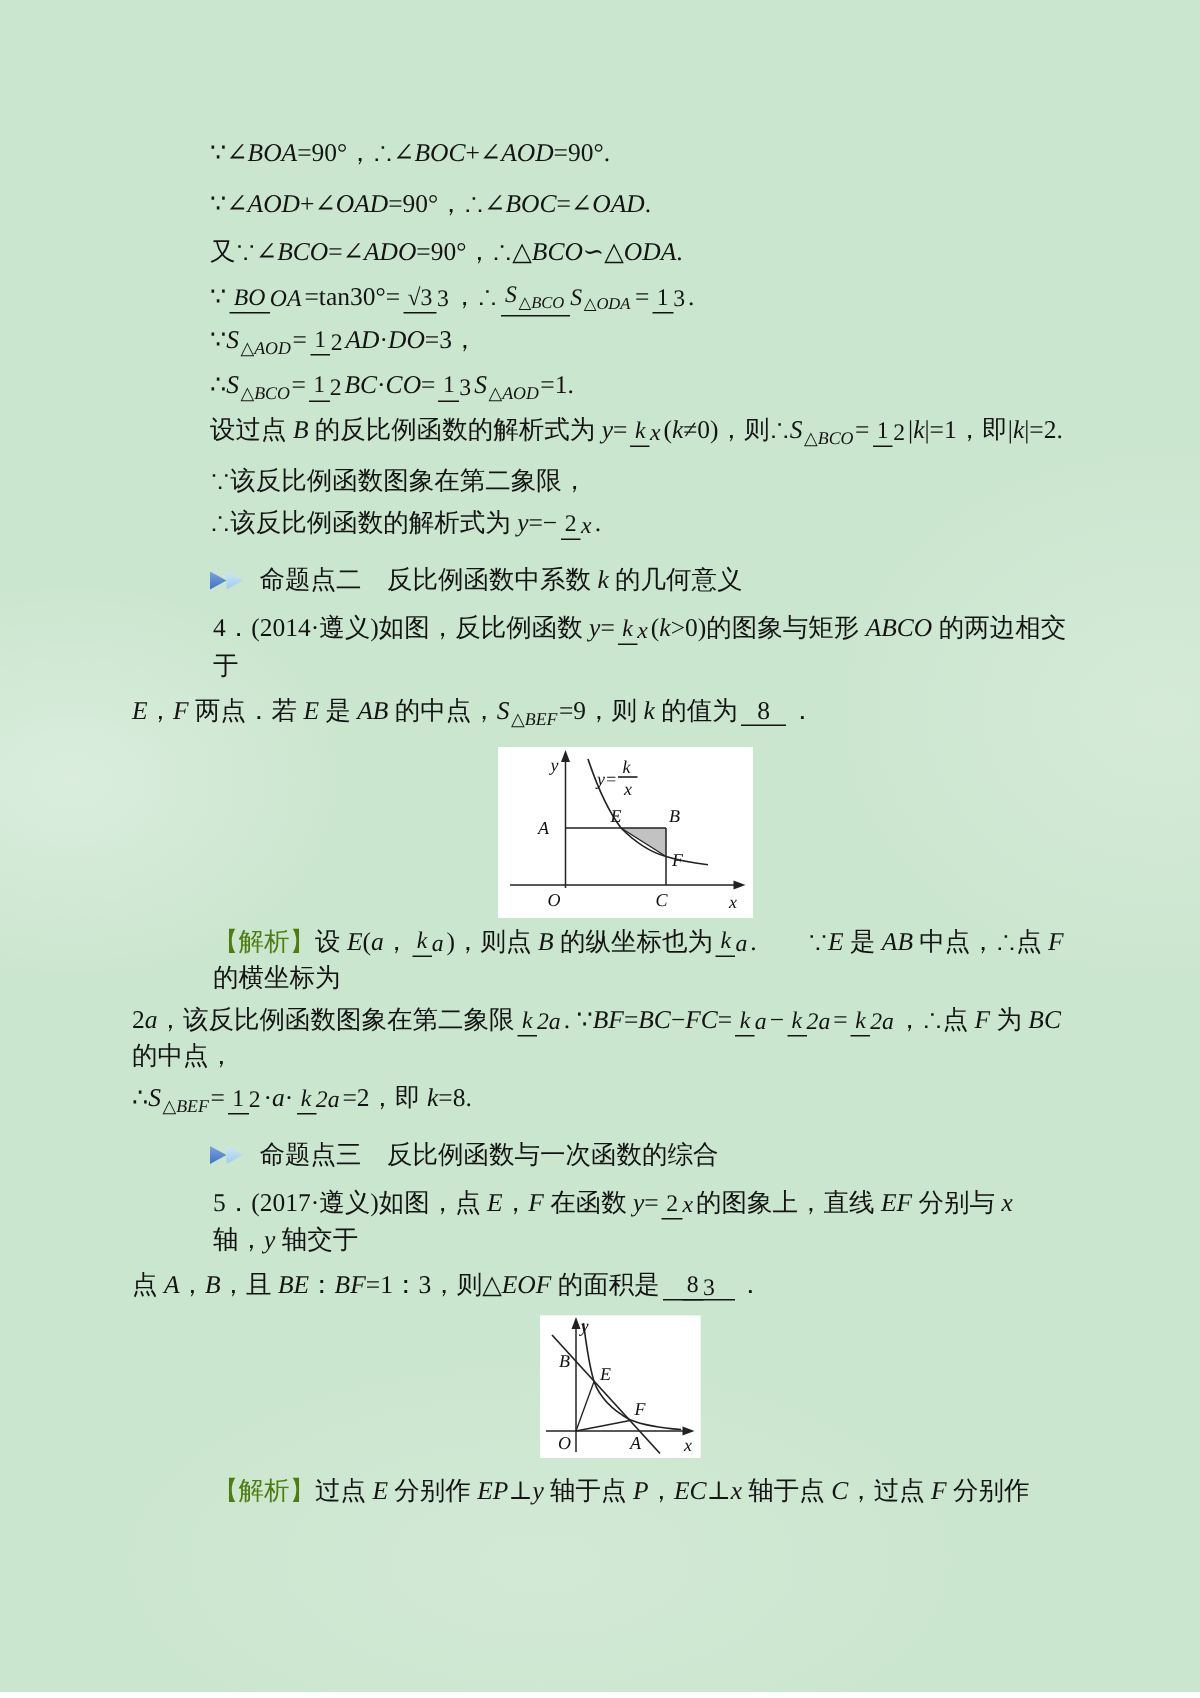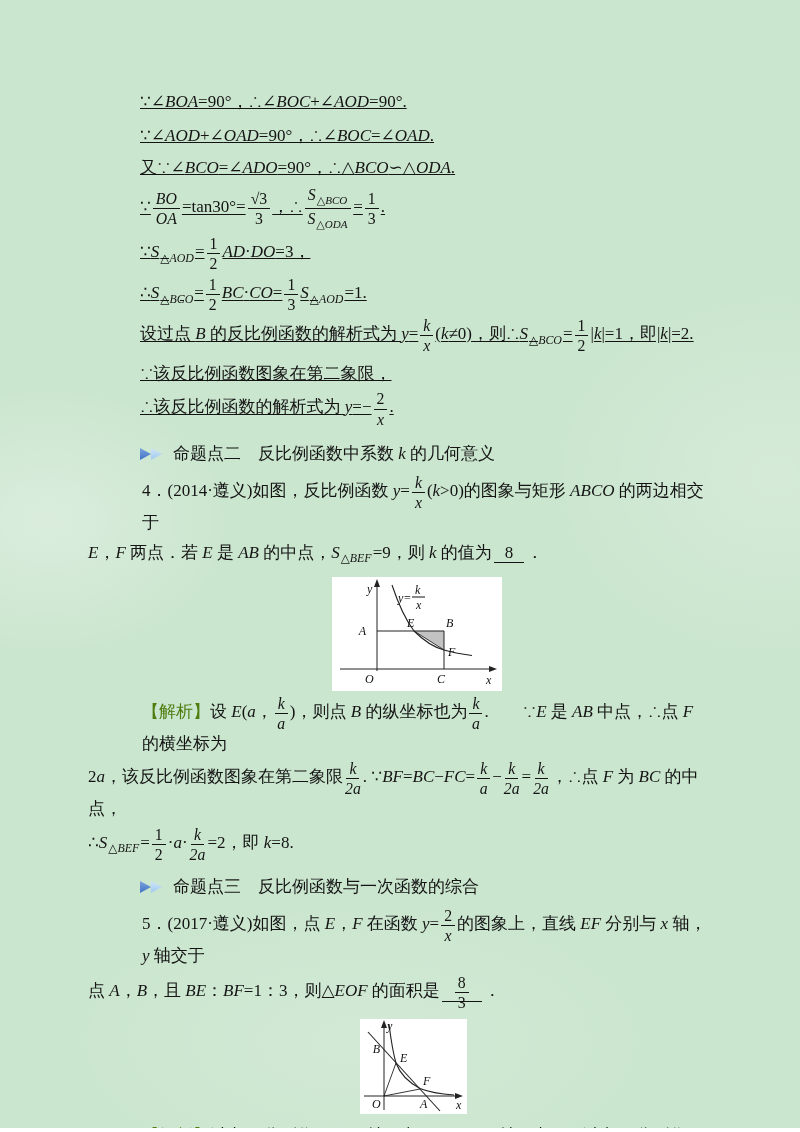--- a/index.html
+++ b/index.html
@@ -9,25 +9,25 @@
     font-size:17px;color:#141414;
     background:
       radial-gradient(ellipse 260px 190px at 6% 46%, rgba(255,255,255,.30), transparent 70%),
       radial-gradient(ellipse 320px 260px at 97% 42%, rgba(255,255,255,.20), transparent 70%),
       radial-gradient(ellipse 420px 200px at 45% 92%, rgba(255,255,255,.14), transparent 70%),
       #cbe6cf;
   }
   .bottom-strip{position:absolute;left:0;bottom:0;width:800px;height:4px;background:#fff;}
   .doc{padding:90px 88px 0 88px;}
   .line{margin:0;line-height:1.42;}
-  .ind{margin-left:52px;text-decoration:underline;}
+  .ind{margin-left:52px;}
   .pind{margin-left:54px;}
   .mi{font-style:italic;}
   .c-b{color:#4d7c0f;}
-  .frac{display:inline-flex;flex-direction:column;align-items:center;vertical-align:middle;
+  .frac{display:inline-flex;flex-direction:row;align-items:center;vertical-align:middle;
         line-height:1.08;margin:0 2px;font-size:0.93em;}
   .fn{border-bottom:1px solid #141414;padding:0 3px 1px;}
   .fd{padding-top:1px;}
   .sb{font-size:0.7em;font-style:italic;vertical-align:-0.35em;margin:0 1px;}
   .ans{border-bottom:1px solid #141414;padding:0 11px;margin:0 2px;}
   .section-header{display:flex;align-items:center;gap:9px;margin-left:52px;}
   .dbl-arrow{display:inline-flex;align-items:center;flex:0 0 auto;}
   .figure{background:#fff;display:block;}
   .fig4{margin-left:244px;margin-top:10px;}
   .fig5{margin-left:272px;margin-top:8px;}

